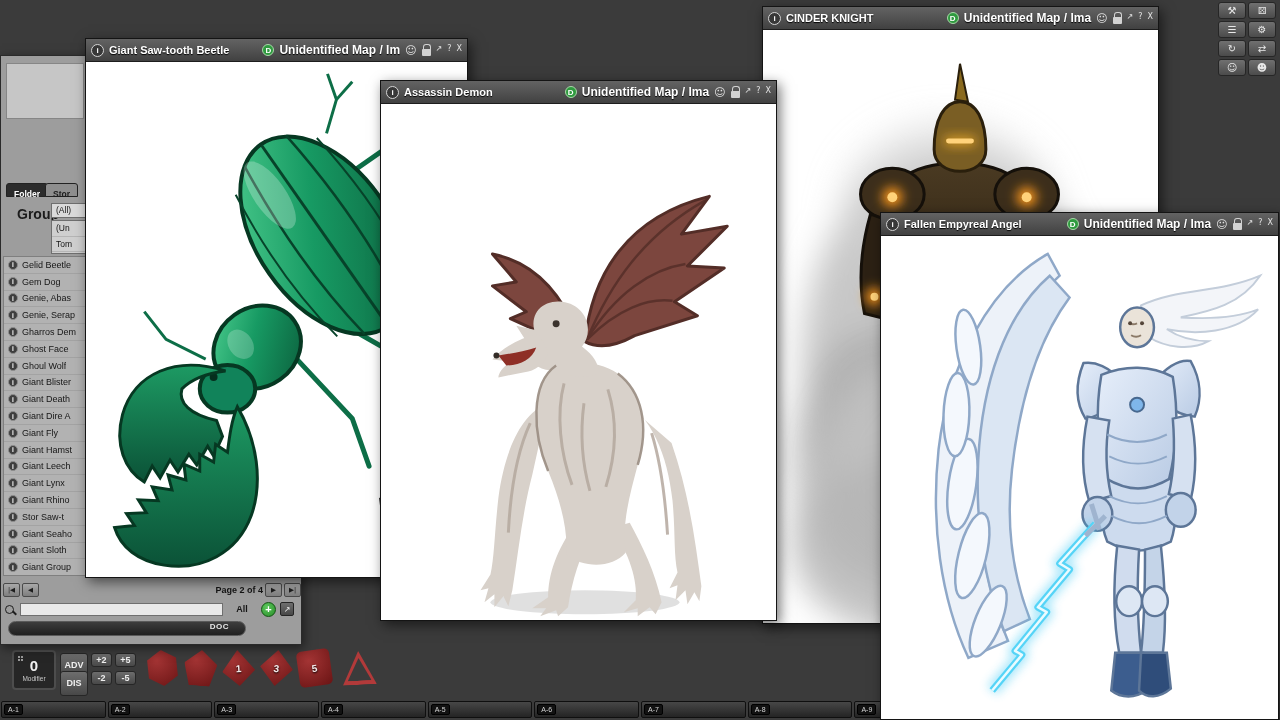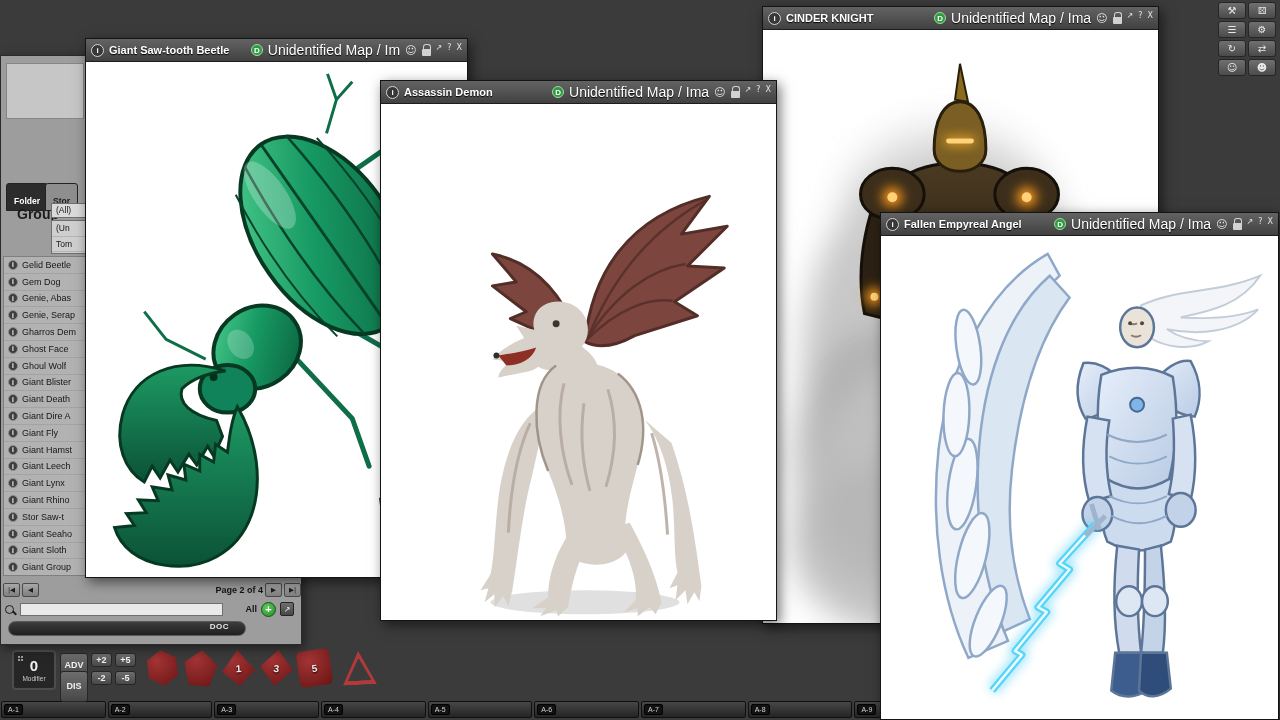--- a/index.html
+++ b/index.html
@@ -4,55 +4,55 @@
 <style>
   *{margin:0;padding:0;box-sizing:border-box}
   html,body{width:1280px;height:720px;overflow:hidden;background:#3b3b3b;font-family:"Liberation Sans",sans-serif}
   .app{position:absolute;left:0;top:0;width:1280px;height:720px;background:#3b3b3b;overflow:hidden}
 
   
   .win{position:absolute;border:1px solid #141414;box-shadow:3px 4px 12px rgba(0,0,0,.55);background:#fff;display:flex;flex-direction:column}
   .titlebar{height:23px;flex:0 0 23px;background:linear-gradient(#636363,#414141);border-bottom:1px solid #1d1d1d;display:flex;align-items:center;padding:0 5px;gap:5px;color:#fff;cursor:move}
   .tb-title{font-size:11px;font-weight:bold;white-space:nowrap;text-shadow:0 1px 1px #000}
   .tb-right{margin-left:auto;display:flex;align-items:center;gap:5px}
-  .tb-map{font-size:14px;font-weight:normal;white-space:nowrap;text-shadow:0 1px 1px #000}
+  .tb-map{font-size:12px;font-weight:bold;white-space:nowrap;text-shadow:0 1px 1px #000}
   .tb-ctl{font-size:8px;color:#e3e3e3;align-self:flex-start;line-height:9px;padding-top:1px;font-family:"DejaVu Sans",sans-serif}
   .icon-circle{width:13px;height:13px;min-width:13px;border-radius:50%;background:#383838;border:1px solid #d5d5d5;color:#fff;font-size:8px;font-weight:bold;display:flex;align-items:center;justify-content:center;font-style:normal}
   .icon-circle i{font-style:normal}
   .module-dot{width:12px;height:12px;min-width:12px;border-radius:50%;background:#2f9a3f;border:1px solid #a8d8a8;color:#fff;font-size:8px;font-weight:bold;display:flex;align-items:center;justify-content:center}
   .tb-face{font-size:11px;color:#e0e0e0;line-height:11px;font-family:"DejaVu Sans",sans-serif}
   .lock-icon{position:relative;width:9px;height:7px;background:#d2d2d2;border-radius:1px;margin-top:4px}
   .lock-icon::before{content:"";position:absolute;top:-5px;left:1px;width:6px;height:5px;border:1.5px solid #d2d2d2;border-bottom:none;border-radius:3px 3px 0 0}
   .win-body{flex:1;background:#fff;overflow:hidden;position:relative}
   .win-body svg{display:block;width:100%;height:100%}
 
   
   .lib-win{position:absolute;left:0;top:55px;width:302px;height:590px;background:#9d9d9d;border:1px solid #2a2a2a;box-shadow:2px 3px 10px rgba(0,0,0,.5);z-index:10}
   .lib-preview{position:absolute;left:5px;top:7px;width:78px;height:56px;background:#c6c6c6;border:1px solid #868686}
-  .lib-tab{position:absolute;top:127px;height:14px;font-size:8.5px;font-weight:bold;padding:13px 7px;border:1px solid #222;border-radius:3px 3px 0 0;line-height:1}
+  .lib-tab{position:absolute;top:127px;height:14px;font-size:8.5px;font-weight:bold;padding:6px 7px;border:1px solid #222;border-radius:3px 3px 0 0;line-height:1}
   .lib-tab.active{left:5px;background:#2c2c2c;color:#fff}
   .lib-tab.inactive{left:44px;background:#8e8e8e;color:#1d1d1d}
   .lib-group-label{position:absolute;left:16px;top:150px;font-size:14px;font-weight:bold;color:#1b1b1b}
   .lib-combo{position:absolute;left:50px;top:147px;width:170px;height:15px;background:#dadada;border:1px solid #6f6f6f;font-size:8.5px;color:#141414;padding:2px 4px;line-height:1}
   .lib-options{position:absolute;left:50px;top:164px;width:170px;height:34px;background:#cfcfcf;border:1px solid #6f6f6f;display:flex;flex-direction:column}
   .lib-option{font-size:8.5px;color:#141414;padding:3px 4px;line-height:1;border-bottom:1px solid #b5b5b5}
   .lib-list{position:absolute;left:2px;top:200px;width:297px;height:320px;background:#b2b2b2;border:1px solid #7f7f7f;overflow:hidden;display:flex;flex-direction:column}
   .lib-row{height:16.8px;flex:0 0 16.8px;display:flex;align-items:center;gap:4px;padding-left:4px;border-bottom:1px solid #a3a3a3}
   .lib-row-label{font-size:9px;color:#161616;white-space:nowrap;overflow:hidden}
   .mini-info{width:10px;height:10px;min-width:10px;border-radius:50%;background:#3e3e3e;border:1px solid #8d8d8d;color:#fff;font-size:6.5px;font-weight:bold;display:flex;align-items:center;justify-content:center}
   .mini-info i{font-style:normal}
   .lib-pager{position:absolute;left:0;top:526px;width:300px;height:16px;display:flex;align-items:center}
   .pager-btn{width:17px;height:14px;background:linear-gradient(#a8a8a8,#7e7e7e);border:1px solid #4a4a4a;border-radius:2px;font-size:6.5px;color:#1c1c1c;display:flex;align-items:center;justify-content:center;margin-left:2px;font-family:"DejaVu Sans",sans-serif}
   .pager-label{flex:1;text-align:right;font-size:9px;font-weight:bold;color:#141414}
   .lib-search{position:absolute;left:0;top:545px;width:300px;height:16px;display:flex;align-items:center;gap:4px;padding:0 3px}
   .search-icon{position:relative;width:12px;height:13px;min-width:12px}
   .search-icon::before{content:"";position:absolute;left:1px;top:2px;width:7px;height:7px;border:1.8px solid #1e1e1e;border-radius:50%}
   .search-icon::after{content:"";position:absolute;left:8px;top:9px;width:5px;height:2px;background:#1e1e1e;transform:rotate(45deg)}
   .search-input{width:203px;height:13px;background:#e9e9e9;border:1px solid #6f6f6f;font-size:9px;padding:0 3px;color:#111}
-  .filter-all{font-size:9px;font-weight:bold;color:#161616;width:30px;text-align:right}
+  .filter-all{font-size:9px;font-weight:bold;color:#161616;width:30px;text-align:center}
   .plus-btn{width:15px;height:15px;min-width:15px;border-radius:50%;background:radial-gradient(circle at 35% 30%,#5cc75c,#2a8f2a);border:1px solid #115511;color:#fff;font-size:11px;font-weight:bold;display:flex;align-items:center;justify-content:center;line-height:1}
   .sq-btn{width:14px;height:14px;min-width:14px;background:linear-gradient(#6e6e6e,#474747);border:1px solid #242424;border-radius:2px;color:#eee;font-size:8px;display:flex;align-items:center;justify-content:center;font-family:"DejaVu Sans",sans-serif}
   .doc-bar{position:absolute;left:7px;top:565px;width:238px;height:15px;background:linear-gradient(#3d3d3d,#202020);border:1px solid #5a5a5a;border-radius:8px;display:flex;align-items:flex-start;justify-content:flex-end;padding-right:16px}
   .doc-label{font-size:8px;font-weight:bold;color:#e8e8e8;letter-spacing:.5px}
 
   
   .toolbar{position:absolute;right:4px;top:2px;display:grid;grid-template-columns:28px 28px;grid-auto-rows:17px;gap:2px;z-index:4}
   .tool-btn{background:linear-gradient(#707070,#4b4b4b);border:1px solid #262626;border-radius:3px;color:#e9e9e9;font-size:10px;display:flex;align-items:center;justify-content:center;font-family:"DejaVu Sans",sans-serif;line-height:1}
   .side-btns{position:absolute;right:5px;top:82px;display:flex;flex-direction:column;gap:13px;z-index:4}
   .side-btn{width:57px;height:15px;background:linear-gradient(#bdbdbd,#8a8a8a);border:1px solid #4c4c4c;border-radius:3px;color:#161616;font-size:8.5px;font-weight:bold;display:flex;align-items:center;justify-content:center;line-height:1}
@@ -530,21 +530,21 @@
 
 
   <div class="mod-box">
     <span class="grid-dots"></span>
     <span class="mod-value">0</span>
     <span class="mod-label">Modifier</span>
   </div>
   <div class="mod-btn" style="left:60px;top:653px;width:28px;height:25px">ADV</div>
   <div class="mod-btn" style="left:91px;top:653px;width:21px;height:14px">+2</div>
   <div class="mod-btn" style="left:115px;top:653px;width:21px;height:14px">+5</div>
-  <div class="mod-btn" style="left:60px;top:671px;width:28px;height:31px">DIS</div>
+  <div class="mod-btn" style="left:60px;top:671px;width:28px;height:25px">DIS</div>
   <div class="mod-btn" style="left:91px;top:671px;width:21px;height:14px">-2</div>
   <div class="mod-btn" style="left:115px;top:671px;width:21px;height:14px">-5</div>
 
   <div class="dice-row">
     <div class="die d20">
         <span class="die-num"></span>
       </div>
     <div class="die d12">
         <span class="die-num"></span>
       </div>

